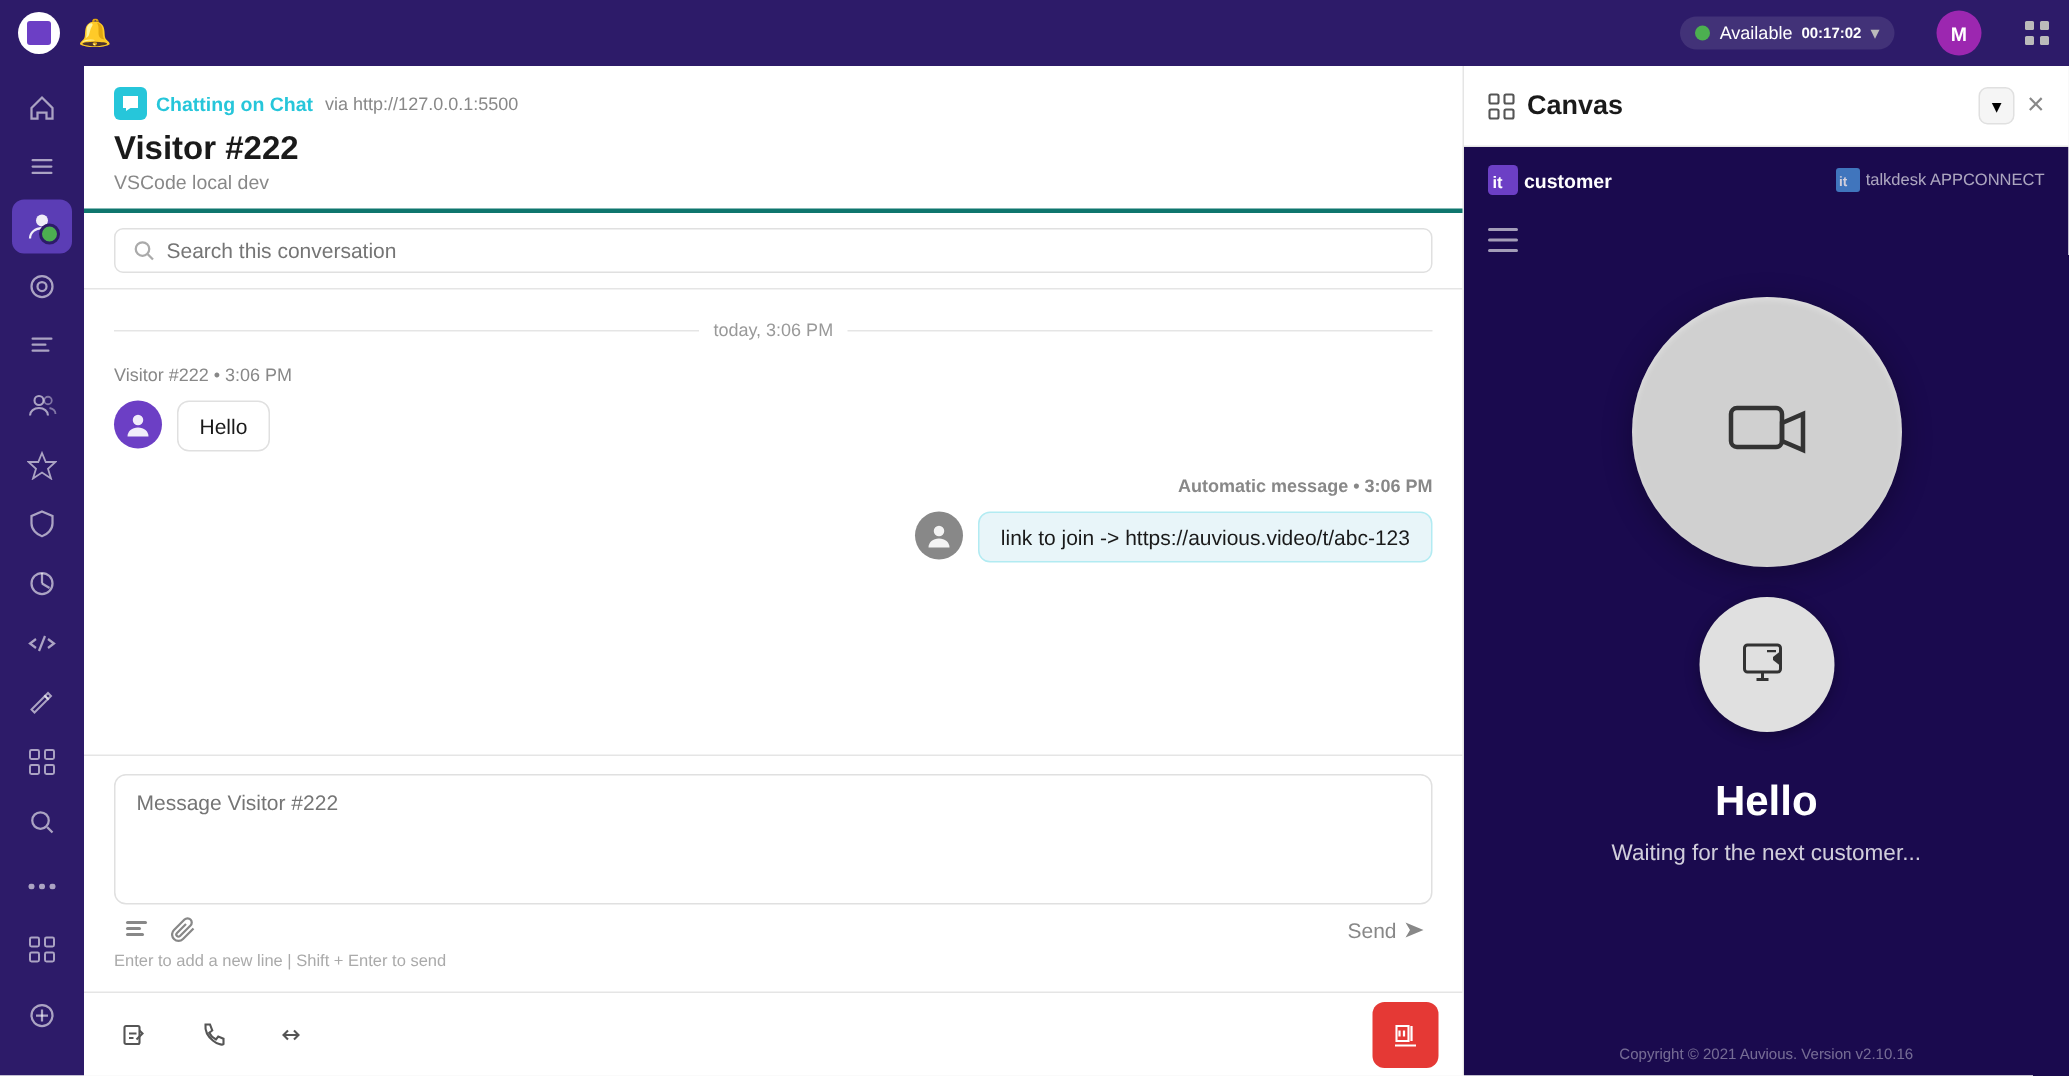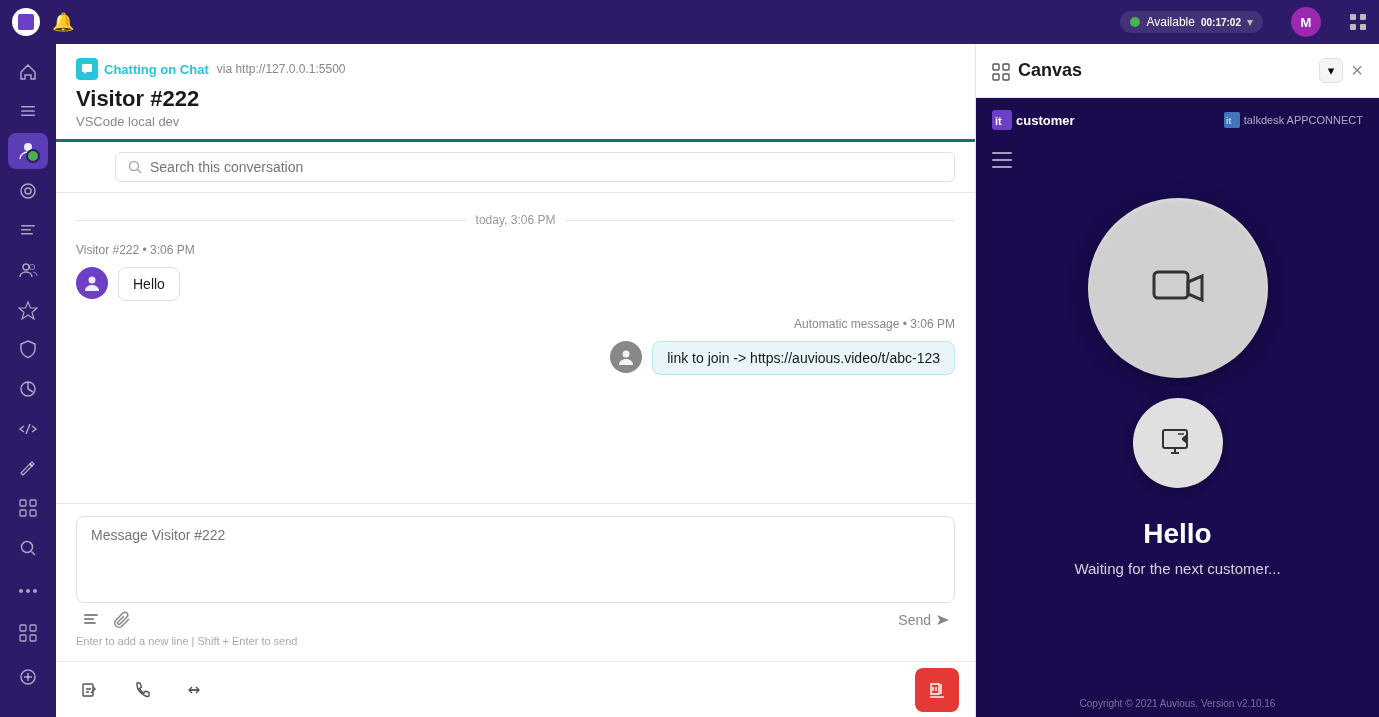--- a/index.html
+++ b/index.html
@@ -55,25 +55,25 @@
     .chat-body { flex: 1; overflow-y: auto; padding: 20px; display: flex; flex-direction: column; gap: 16px; }
     .timestamp-divider { text-align: center; color: #999; font-size: 12px; display: flex; align-items: center; gap: 10px; }
     .timestamp-divider::before, .timestamp-divider::after { content: ''; flex: 1; height: 1px; background: #e5e5e5; }
     .message-group { display: flex; flex-direction: column; gap: 6px; }
     .message-meta { font-size: 12px; color: #888; margin-bottom: 4px; }
     .message-row { display: flex; align-items: flex-start; gap: 10px; }
     .message-row.right { flex-direction: row-reverse; }
     .msg-avatar { width: 32px; height: 32px; background: #6c3fc5; border-radius: 50%; display: flex; align-items: center; justify-content: center; color: white; font-size: 14px; flex-shrink: 0; }
     .msg-bubble { background: white; border: 1px solid #e0e0e0; border-radius: 8px; padding: 8px 14px; font-size: 14px; color: #1a1a1a; max-width: 400px; }
     .msg-bubble.auto { background: #e8f5f9; border: 1px solid #b2ebf2; }
-    .auto-meta { text-align: right; font-size: 12px; color: #888; margin-bottom: 4px; }
+    .auto-meta { text-align: right; font-size: 12px; color: #888; margin-bottom: 4px; font-weight: bold; }
 
     
     .search-bar-wrap { padding: 10px 20px; border-bottom: 1px solid #e5e5e5; }
-    .search-bar { display: flex; align-items: center; gap: 8px; border: 1px solid #e0e0e0; border-radius: 6px; padding: 6px 12px; margin-left: 39px; }
+    .search-bar { display: flex; align-items: center; gap: 8px; border: 1px solid #e0e0e0; border-radius: 6px; padding: 6px 12px; }
     .search-bar input { border: none; outline: none; font-size: 14px; color: #555; width: 100%; background: transparent; }
     .search-icon { color: #aaa; font-size: 14px; }
 
     
     .message-input-area { border-top: 1px solid #e5e5e5; padding: 12px 20px 8px; }
     .message-input { border: 1px solid #e0e0e0; border-radius: 8px; padding: 10px 14px 40px; font-size: 14px; color: #555; min-height: 80px; position: relative; }
     .message-input textarea { width: 100%; border: none; outline: none; font-size: 14px; color: #555; resize: none; background: transparent; font-family: inherit; }
     .input-actions { display: flex; align-items: center; justify-content: space-between; margin-top: 6px; padding: 0 4px; }
     .input-left-actions { display: flex; align-items: center; gap: 10px; }
     .input-action-btn { background: none; border: none; color: #888; font-size: 16px; cursor: pointer; padding: 2px; }
@@ -82,21 +82,21 @@
 
     
     .bottom-toolbar { height: 56px; border-top: 1px solid #e5e5e5; display: flex; align-items: center; justify-content: space-between; padding: 0 16px; background: white; }
     .bottom-left { display: flex; align-items: center; gap: 16px; }
     .bottom-action-btn { background: none; border: none; color: #555; font-size: 18px; cursor: pointer; width: 36px; height: 36px; display: flex; align-items: center; justify-content: center; border-radius: 6px; }
     .end-btn { width: 44px; height: 44px; background: #e53935; border-radius: 8px; display: flex; align-items: center; justify-content: center; color: white; font-size: 18px; cursor: pointer; border: none; }
 
     
     .canvas-panel { width: 403px; background: white; display: flex; flex-direction: column; }
     .canvas-header { display: flex; align-items: center; justify-content: space-between; padding: 14px 16px; border-bottom: 1px solid #e5e5e5; }
-    .canvas-title { display: flex; align-items: flex-end; gap: 8px; font-size: 18px; font-weight: 600; color: #1a1a1a; }
+    .canvas-title { display: flex; align-items: center; gap: 8px; font-size: 18px; font-weight: 600; color: #1a1a1a; }
     .canvas-icon { color: #555; font-size: 16px; }
     .canvas-actions { display: flex; align-items: center; gap: 8px; }
     .canvas-dropdown { background: #f5f5f5; border: 1px solid #e0e0e0; border-radius: 6px; padding: 4px 8px; cursor: pointer; display: flex; align-items: center; gap: 4px; font-size: 13px; }
     .canvas-close { background: none; border: none; font-size: 20px; color: #888; cursor: pointer; }
 
     
     .canvas-content { flex: 1; background: #1a0a4e; display: flex; flex-direction: column; align-items: center; overflow: hidden; position: relative; }
     .canvas-brand { display: flex; align-items: center; justify-content: space-between; padding: 12px 16px; width: 100%; }
     .talkdesk-logo { color: white; font-size: 16px; font-weight: 700; display: flex; align-items: center; gap: 4px; }
     .appconnect-logo { display: flex; align-items: center; gap: 4px; color: white; font-size: 13px; opacity: 0.8; }

